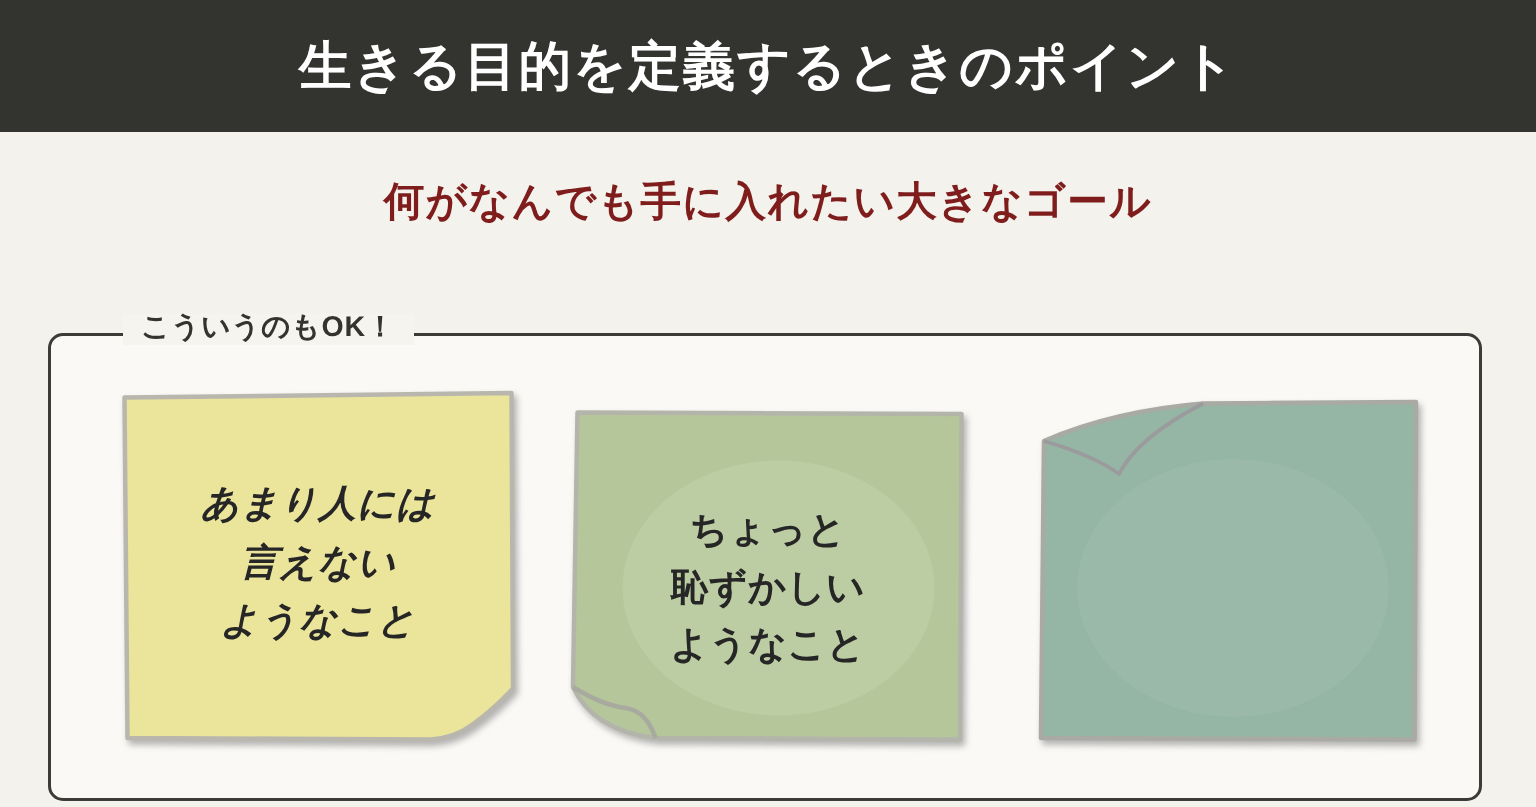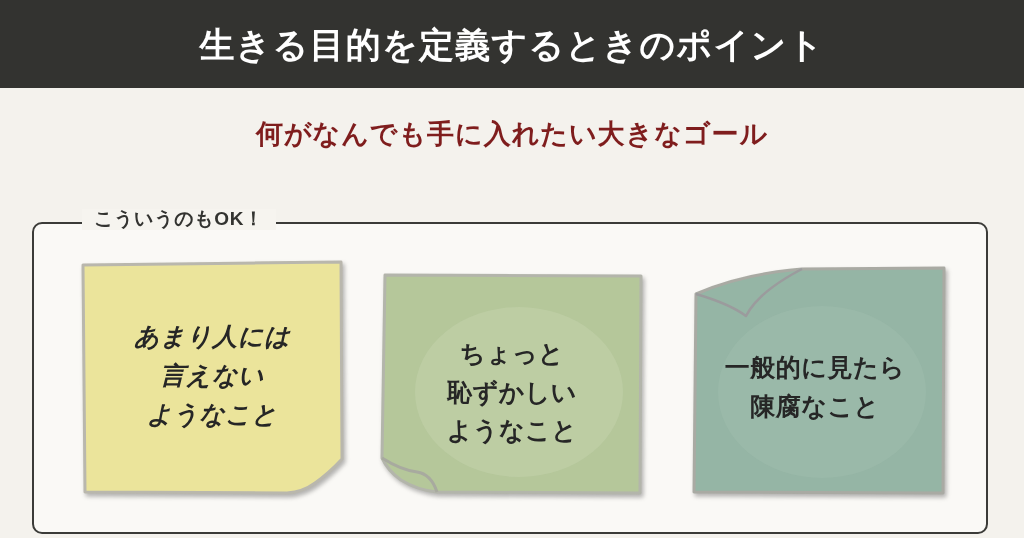--- a/index.html
+++ b/index.html
@@ -175,19 +175,17 @@
       </div>
 
       <div class="note note-3">
         <div class="note-body">
           <svg viewBox="0 0 266 232" width="266" height="232" preserveAspectRatio="none">
             <path d="M14 30 Q60 10 120 5 L262 4 L261 229 L12 228 Z" fill="#95b5a5" stroke="#a9aaa3" stroke-width="3" stroke-linejoin="round"></path>
             <path d="M14 30 Q48 40 64 52 Q76 28 120 5" fill="none" stroke="#9b9b9d" stroke-width="2.5" stroke-linejoin="round"></path>
             <ellipse cx="140" cy="128" rx="104" ry="86" fill="#a0bdae" opacity="0.5"></ellipse>
           </svg>
         </div>
-        <div class="note-text">一般的に見たら
-陳腐なこと</div>
       </div>
 
     </div>
   </div>
 </div>
 
 </body></html>

